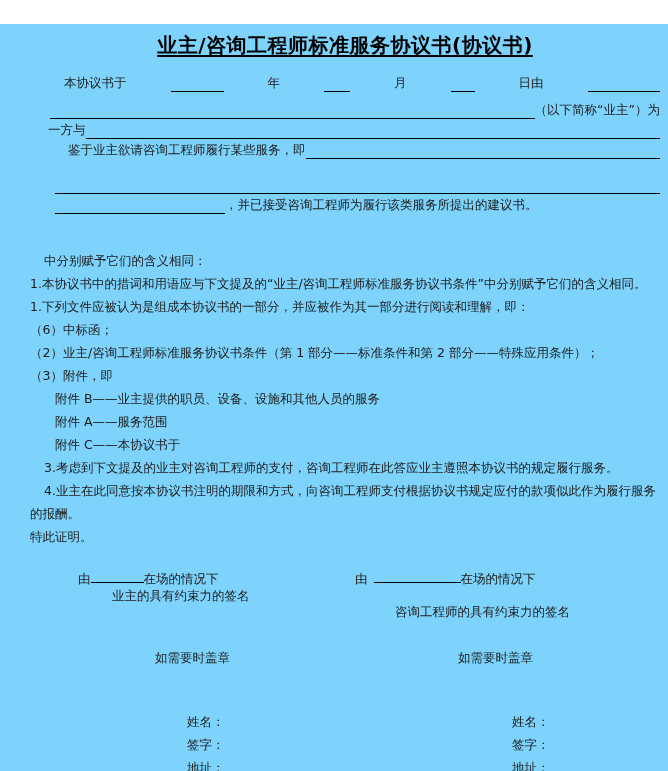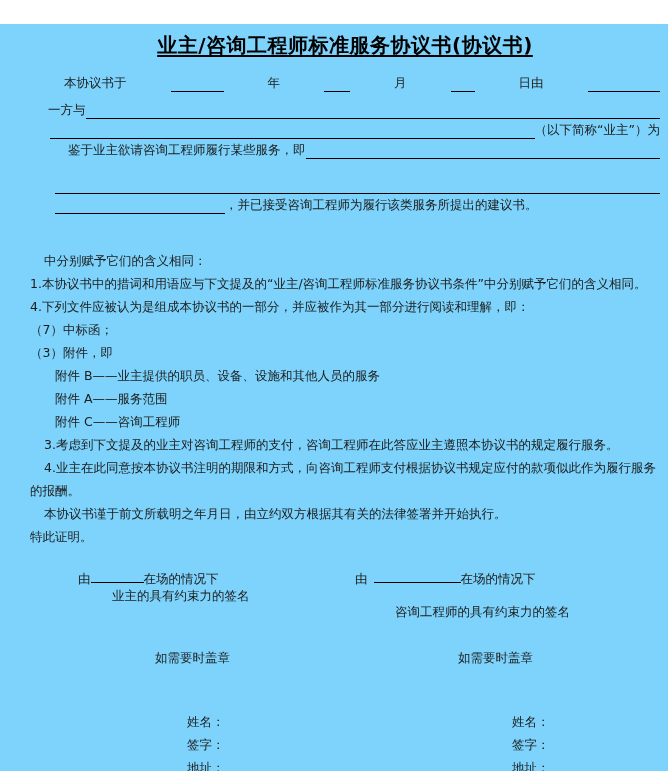--- a/index.html
+++ b/index.html
@@ -61,53 +61,53 @@
     <div class="line line-1">
       <span class="t">本协议书于</span>
       <span class="blank w53"></span>
       <span class="t">年</span>
       <span class="blank w26"></span>
       <span class="t">月</span>
       <span class="blank w24"></span>
       <span class="t">日由</span>
       <span class="blank fill"></span>
     </div>
+    <div class="line line-2">
+      <span class="blank fill"></span>
+      <span class="t">（以下简称“业主”）为</span>
+    </div>
     <div class="line line-3">
       <span class="t">一方与</span>
       <span class="blank fill"></span>
-    </div>
-    <div class="line line-2">
-      <span class="blank fill"></span>
-      <span class="t">（以下简称“业主”）为</span>
     </div>
     <div class="line line-5">
       <span class="t">鉴于业主欲请咨询工程师履行某些服务，即</span>
       <span class="blank fill"></span>
     </div>
     <div class="line line-6">
       <span class="blank fill"></span>
     </div>
     <div class="line line-7">
       <span class="blank w170"></span>
       <span class="t">，并已接受咨询工程师为履行该类服务所提出的建议书。</span>
     </div>
   </div>
 
   <div class="clauses">
     <p class="indent1">中分别赋予它们的含义相同：</p>
     <p>1.本协议书中的措词和用语应与下文提及的“业主/咨询工程师标准服务协议书条件”中分别赋予它们的含义相同。</p>
-    <p>4.下列文件应被认为是组成本协议书的一部分，并应被作为其一部分进行阅读和理解，即：</p>
-    <p>（7）中标函；</p>
+    <p>1.下列文件应被认为是组成本协议书的一部分，并应被作为其一部分进行阅读和理解，即：</p>
+    <p>（6）中标函；</p>
+    <p>（2）业主/咨询工程师标准服务协议书条件（第 1 部分——标准条件和第 2 部分——特殊应用条件）；</p>
     <p>（3）附件，即</p>
     <p class="annex">附件 B——业主提供的职员、设备、设施和其他人员的服务</p>
     <p class="annex">附件 A——服务范围</p>
-    <p class="annex">附件 C——咨询工程师</p>
+    <p class="annex">附件 C——本协议书于</p>
     <p class="indent1">3.考虑到下文提及的业主对咨询工程师的支付，咨询工程师在此答应业主遵照本协议书的规定履行服务。</p>
     <p class="indent1">4.业主在此同意按本协议书注明的期限和方式，向咨询工程师支付根据协议书规定应付的款项似此作为履行服务的报酬。</p>
-    <p class="indent1">本协议书谨于前文所载明之年月日，由立约双方根据其有关的法律签署并开始执行。</p>
     <p>特此证明。</p>
   </div>
 
   <div class="sig" style="left:78px; top:544px;">
     <span class="t">由</span><span class="blank w53"></span><span class="t">在场的情况下</span>
   </div>
   <div class="sig" style="left:355px; top:544px;">
     <span class="t">由</span><span class="sp"></span><span class="blank w87"></span><span class="t">在场的情况下</span>
   </div>
   <div class="sig" style="left:112px; top:564px;text-align:right;">业主的具有约束力的签名</div>

